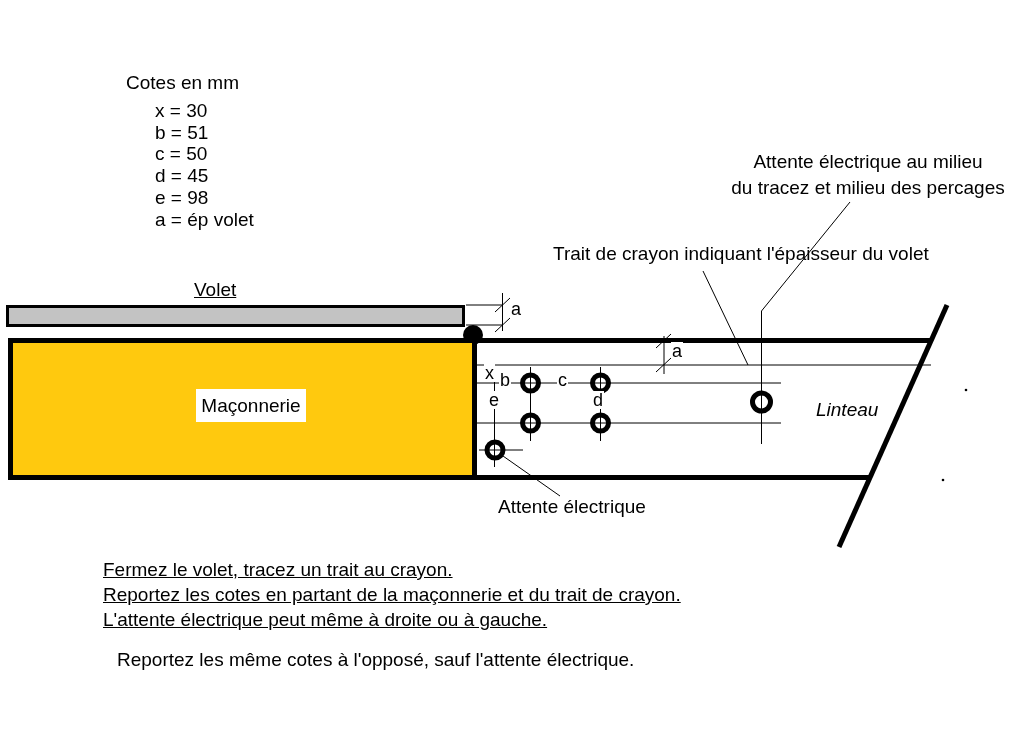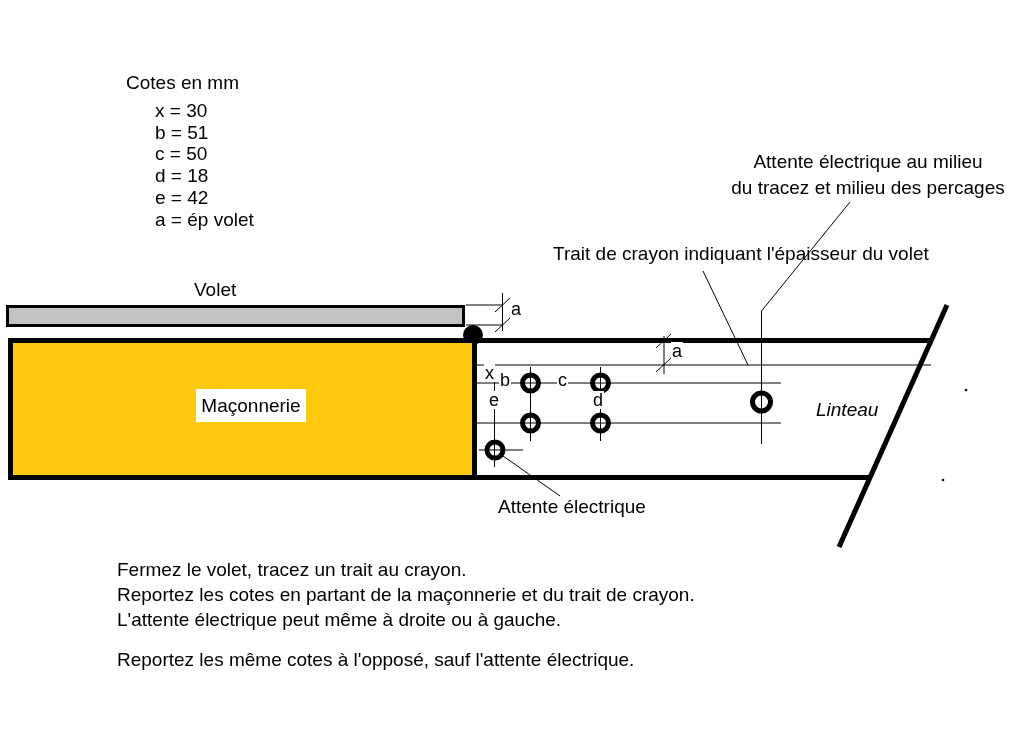--- a/index.html
+++ b/index.html
@@ -5,26 +5,26 @@
   html,body{margin:0;padding:0;background:#fff;}
   #page{position:relative;width:1027px;height:747px;background:#fff;overflow:hidden;
         font-family:"Liberation Sans","DejaVu Sans",sans-serif;color:#000;margin-top:44px;}
   .txt{position:absolute;white-space:nowrap;font-size:19px;line-height:22px;}
   .dim{position:absolute;white-space:nowrap;font-size:18px;line-height:18px;background:#fff;padding:0 1px;}
   #legend-title{left:126px;top:28px;}
   #legend-items{left:155px;top:56px;}
   #legend-items div{font-size:19px;line-height:21.7px;}
   #ann-milieu{left:722px;top:105px;width:292px;text-align:center;line-height:26px;}
   #ann-trait{left:553px;top:199px;}
-  #volet-label{left:194px;top:235px;}
+  #volet-label{left:194px;top:235px;text-decoration:underline;}
   #maconnerie-label{position:absolute;left:196px;top:345px;width:110px;height:33px;
         background:#fff;display:flex;align-items:center;justify-content:center;font-size:19px;}
   #linteau-label{left:816px;top:355px;font-style:italic;}
   #attente-label{left:498px;top:452px;}
-  #para1{left:117px;top:513px;line-height:25px;}
+  #para1{left:103px;top:513px;line-height:25px;text-decoration:underline;}
   #para2{left:117px;top:603px;line-height:25px;}
   #dim-a1{left:510px;top:256px;}
   #dim-a2{left:671px;top:298px;}
   #dim-x{left:484px;top:320px;}
   #dim-b{left:499px;top:327px;}
   #dim-c{left:557px;top:327px;}
   #dim-d{left:592px;top:347px;}
   #dim-e{left:488px;top:347px;}
   svg{position:absolute;left:0;top:0;}
 </style>
@@ -79,22 +79,22 @@
 
     <circle cx="966" cy="346" r="1.3" fill="#000"></circle>
     <circle cx="943" cy="436" r="1.3" fill="#000"></circle>
   </svg>
 
   <div class="txt" id="legend-title">Cotes en mm</div>
   <div class="txt" id="legend-items">
     <div>x = 30</div>
     <div>b = 51</div>
     <div>c = 50</div>
-    <div>d = 18</div>
-    <div>e = 42</div>
+    <div>d = 45</div>
+    <div>e = 98</div>
     <div>a = ép volet</div>
   </div>
 
   <div class="txt" id="ann-milieu">
     <div>Attente électrique au milieu</div>
     <div>du tracez et milieu des percages</div>
   </div>
   <div class="txt" id="ann-trait">Trait de crayon indiquant l'épaisseur du volet</div>
 
   <div class="txt" id="volet-label">Volet</div>

